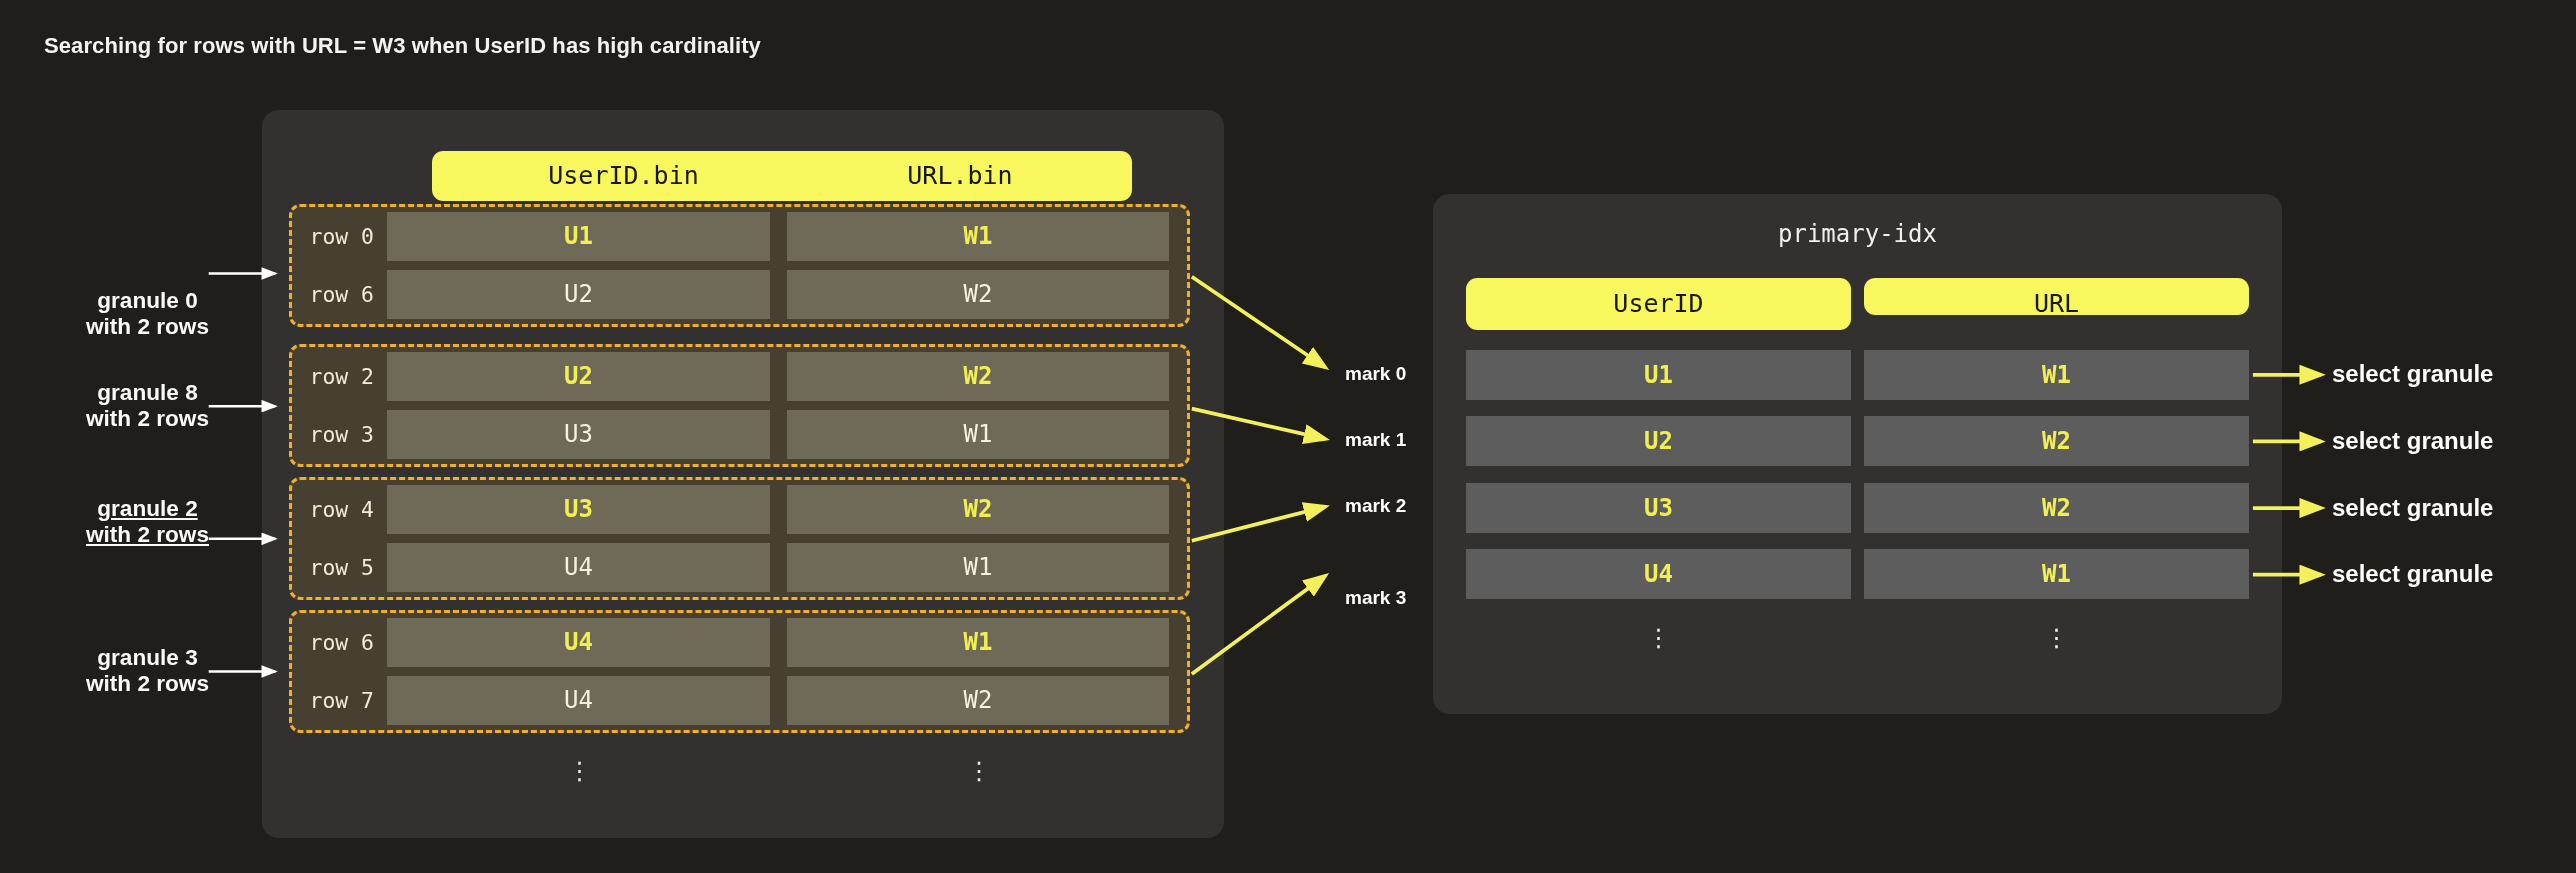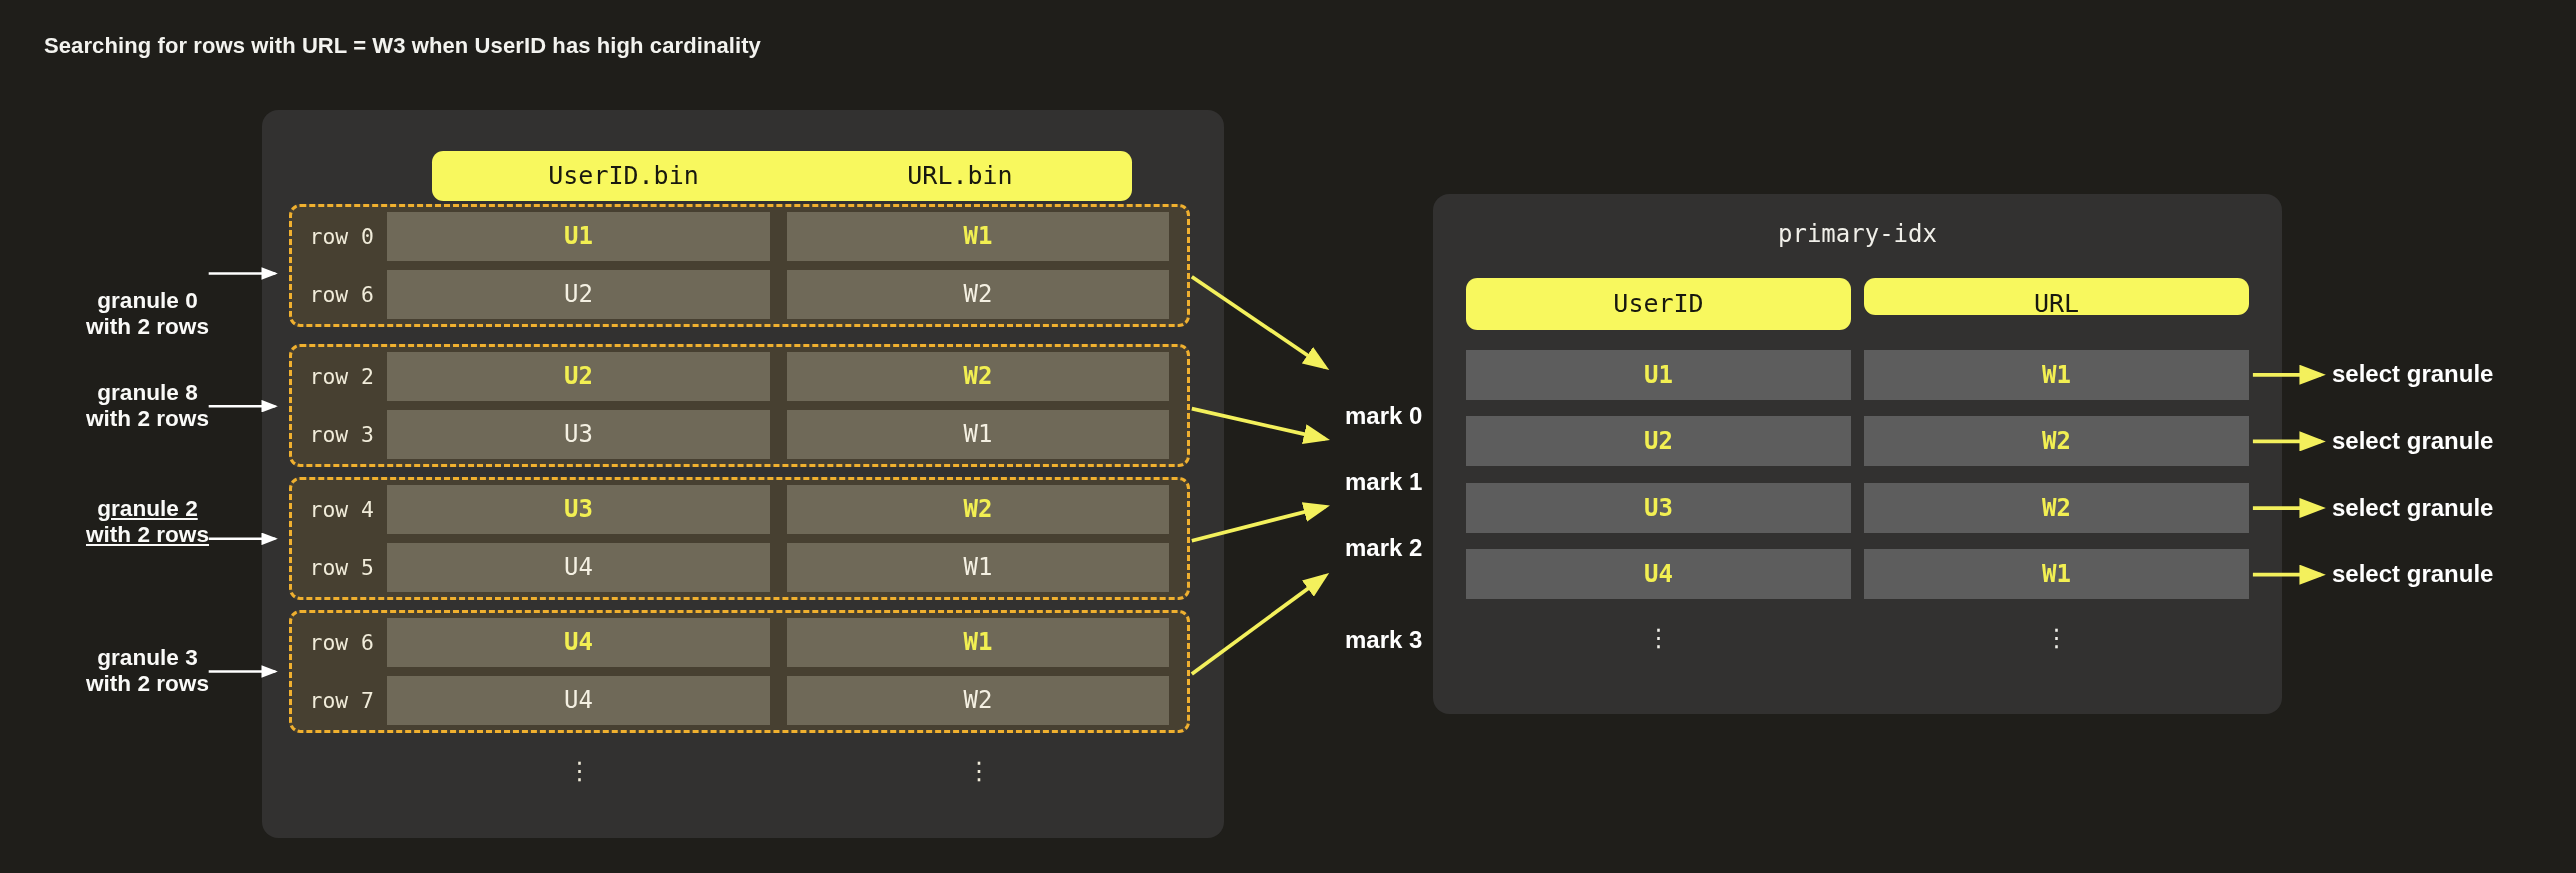--- a/index.html
+++ b/index.html
@@ -89,21 +89,21 @@
     text-align: center;
     color: #fafaf8; font-size: 22.6px; font-weight: bold; line-height: 26.4px;
   }
   .granule-label-0 { top: 247px; margin-top: 41px; }
   .granule-label-1 { top: 380px; }
   .granule-label-2 { top: 496px; text-decoration: underline; }
   .granule-label-3 { top: 645px; }
 
   .mark-label {
     left: 1345px;
-    color: #ffffff; font-size: 24px; font-weight: bold; line-height: 26.4px; margin-top: 42px;
+    color: #ffffff; font-size: 19px; font-weight: bold; line-height: 26.4px;
   }
   .mark-0 { top: 361px; }
   .mark-1 { top: 427px; }
   .mark-2 { top: 493px; }
   .mark-3 { top: 585px; }
 
   .idx-title {
     left: 1433px; top: 220px; width: 849px;
     text-align: center;
     font-family: "DejaVu Sans Mono", monospace;

